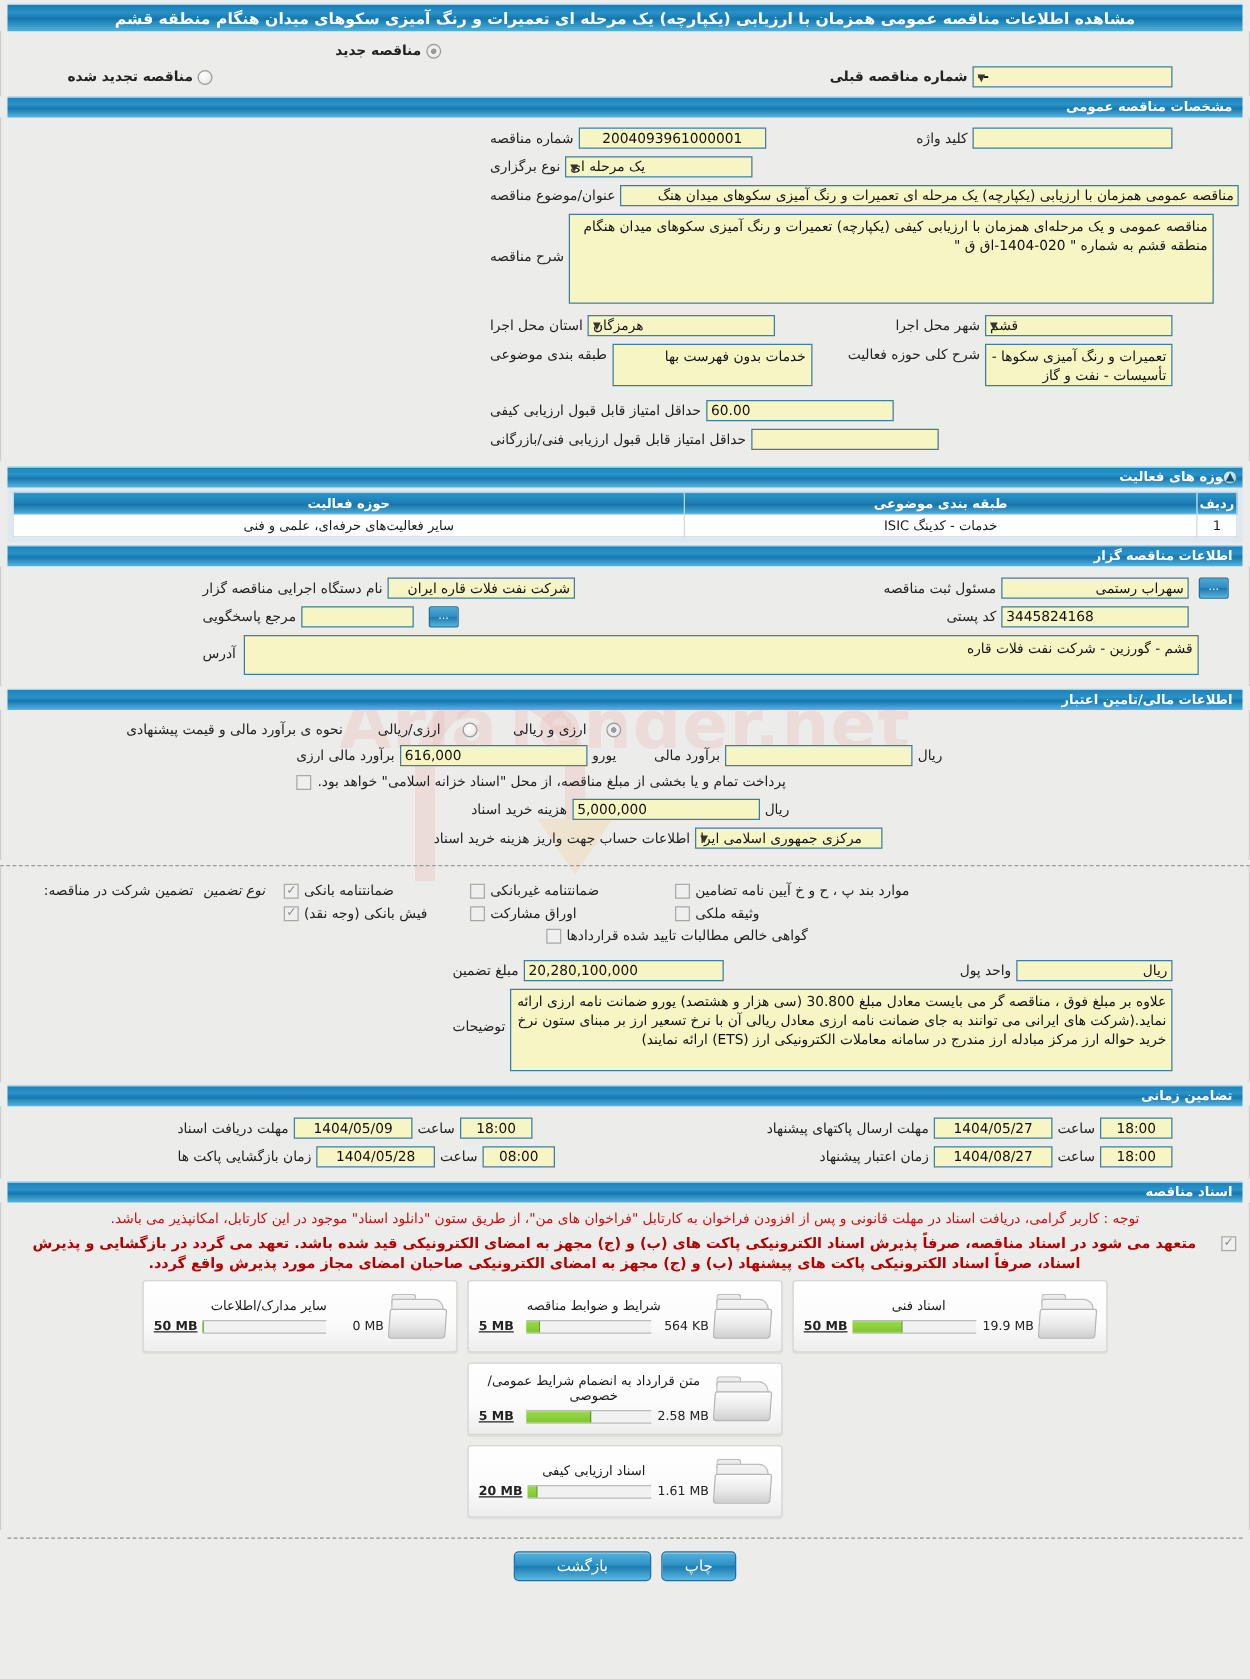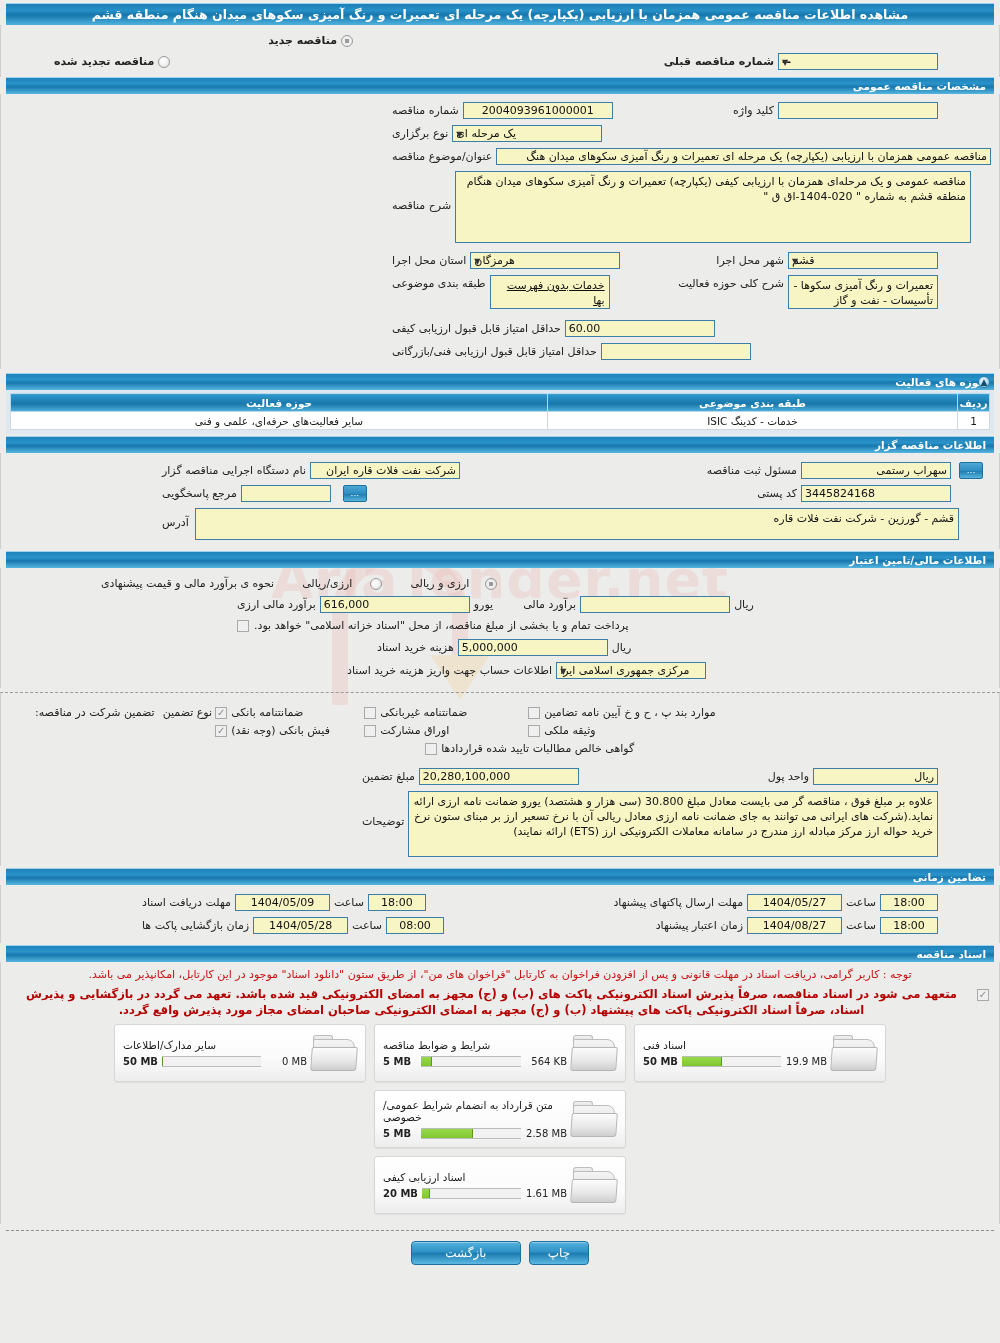--- a/index.html
+++ b/index.html
@@ -118,24 +118,24 @@
   
   .filegrid { display: flex; flex-wrap: wrap; justify-content: center; gap: 8px 8px; padding: 6px 0 4px; }
   .filecard {
     width: 252px; height: 58px;
     background: linear-gradient(to bottom, #ffffff 0%, #fbfbfb 60%, #ededed 100%);
     border: 1px solid #d6d6d6; border-radius: 3px;
     display: flex; align-items: center; padding: 5px 8px;
     box-shadow: 0 1px 1px rgba(0,0,0,.06);
   }
   .filecard .meta { flex: 1; display: flex; flex-direction: column; justify-content: center; gap: 5px; }
-  .filecard .fname { font-size: 10.5px; color: #1a1a1a; text-align: left; }
+  .filecard .fname { font-size: 10.5px; color: #1a1a1a; text-align: center; }
   .filecard .progline { display: flex; align-items: center; gap: 4px; direction: ltr; }
   .filecard .cur { font-size: 10px; color: #222; min-width: 42px; text-align: right; font-family: "DejaVu Sans", sans-serif; }
-  .filecard .max { font-size: 10px; color: #222; min-width: 34px; text-align: left; font-weight: bold; }
+  .filecard .max { font-size: 10px; color: #222; min-width: 34px; text-align: left; font-weight: bold; text-decoration: underline; }
   .pbar { flex: 1; height: 11px; background: #f1f1f1; border: 1px solid #bcbcbc; border-left: none; border-right: none; position: relative; }
   .pbar > i { display: block; height: 100%; background: linear-gradient(to bottom, #9ad94a 0%, #7fc72f 100%); border-right: 1px solid #5a9a1e; }
   .folder { width: 46px; height: 40px; position: relative; flex: none; margin-left: 4px; }
   .folder .back {
     position: absolute; left: 2px; top: 6px; width: 42px; height: 30px;
     background: linear-gradient(to bottom, #f4f4f4, #d8d8d8);
     border: 1px solid #bdbdbd; border-radius: 2px 8px 2px 2px;
   }
   .folder .tab {
     position: absolute; left: 2px; top: 2px; width: 20px; height: 8px;
@@ -269,21 +269,21 @@
       </div>
     </div>
 
     <div class="row" style="align-items:flex-start;">
       <div class="pair" style="margin-right:55px; align-items:flex-start;">
         <div class="ta" style="width:150px; height:34px;">تعمیرات و رنگ آمیزی سکوها - تأسیسات - نفت و گاز</div>
         <span class="lbl" style="margin-top:2px;">شرح کلی حوزه فعالیت</span>
       </div>
       <div style="flex:1;"></div>
       <div class="pair" style="margin-left:385px; align-items:flex-start;">
-        <div class="ta" style="width:120px; height:34px;text-decoration:underline;">خدمات بدون فهرست بها</div>
+        <div class="ta" style="width:160px; height:34px;">خدمات بدون فهرست بها</div>
         <span class="lbl" style="margin-top:2px;">طبقه بندی موضوعی</span>
       </div>
     </div>
 
     <div class="row" style="align-items:center; padding-top:8px;">
       <div style="flex:1;"></div>
       <div class="pair" style="margin-left:385px;">
         <div class="inp num" style="width:150px;">60.00</div>
         <span class="lbl">حداقل امتیاز قابل قبول ارزیابی کیفی</span>
       </div>
@@ -455,21 +455,21 @@
           </div>
         </div>
 
         <div style="display:flex; align-items:center; justify-content:flex-end; gap:4px; margin-top:5px; padding-left:210px;">
           <div class="pair" style="gap:4px;">
             <span class="lbl">گواهی خالص مطالبات تایید شده قراردادها</span>
             <span class="cbx"></span>
           </div>
         </div>
       </div>
-      <div style="margin-right:3px; margin-left:8px; text-align:right; white-space:nowrap;">
+      <div style="margin-right:15px; margin-left:8px; text-align:right; white-space:nowrap;font-style:italic;">
         <span class="lbl">نوع تضمین</span>
       </div>
       <div style="margin-left:28px; text-align:right; white-space:nowrap;">
         <span class="lbl">تضمین شرکت در مناقصه:</span>
       </div>
     </div>
 
     <div class="row" style="align-items:center; padding-top:10px;">
       <div style="width:55px;"></div>
       <div class="pair">

